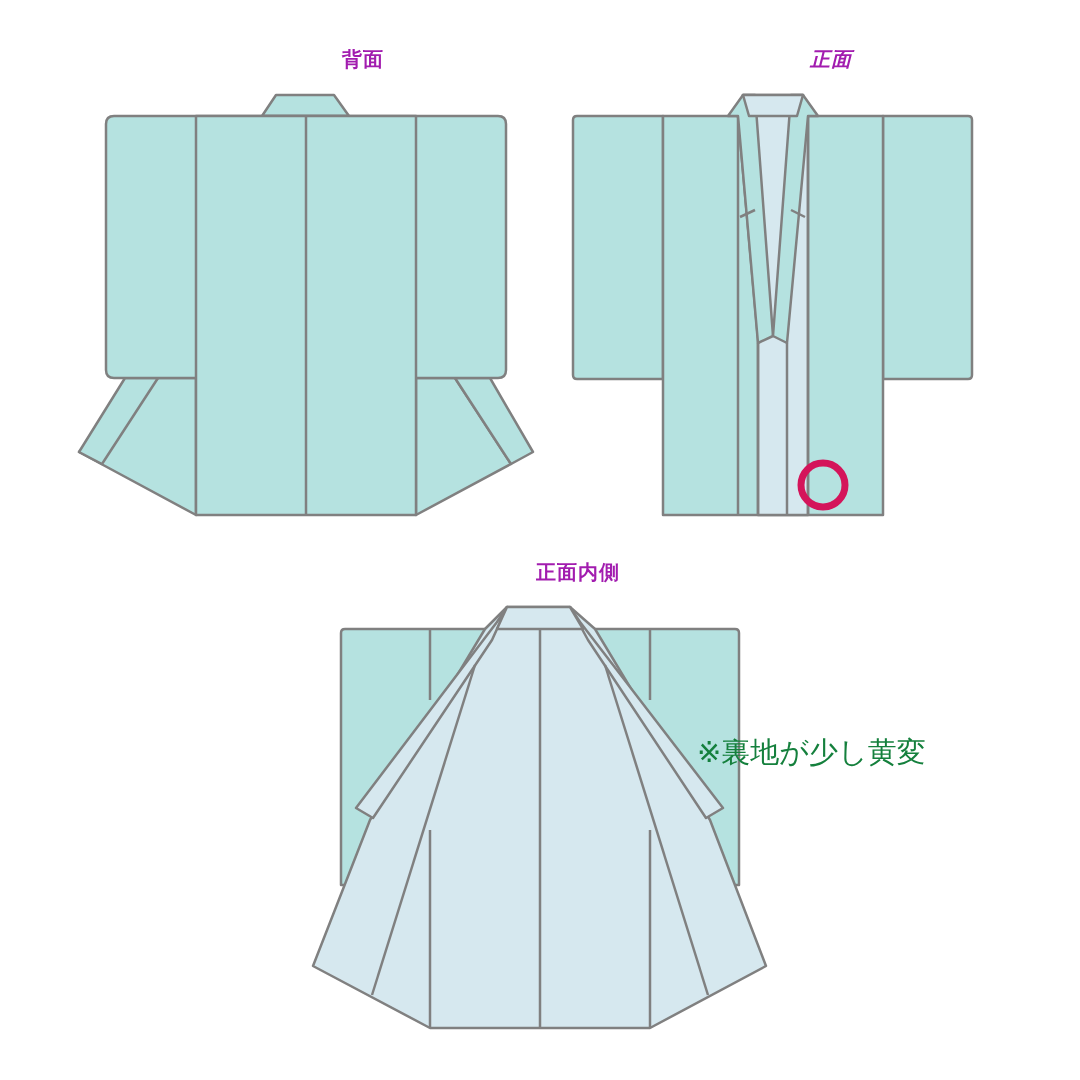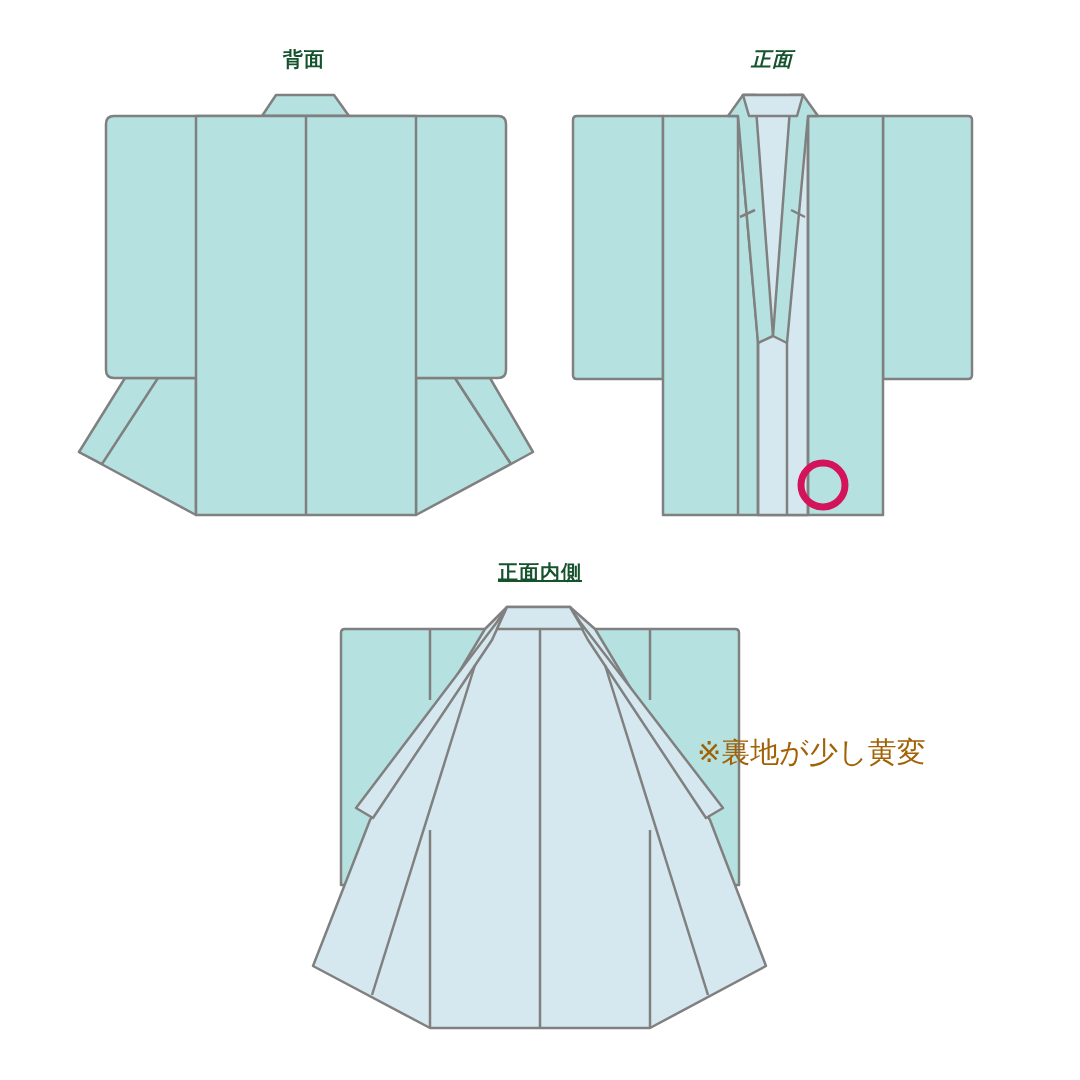--- a/index.html
+++ b/index.html
@@ -1,28 +1,28 @@
 <!DOCTYPE html>
 <html><head>
   <meta charset="utf-8">
   <style>
     html, body { margin: 0; padding: 0; background: #ffffff; }
     body { width: 1080px; height: 1080px; position: relative; overflow: hidden;
            font-family: "DejaVu Sans", sans-serif; }
-    .view-label { position: absolute; font-size: 20px; font-weight: bold; color: #14532d;
-                  text-align: center; width: 160px; letter-spacing: 1px; }
-    .note { position: absolute; font-size: 29px; color: #a16207; white-space: nowrap; }
+    .view-label { position: absolute; font-size: 20px; font-weight: bold; color: #a21caf;
+                  text-align: right; width: 160px; letter-spacing: 1px; }
+    .note { position: absolute; font-size: 29px; color: #15803d; white-space: nowrap; }
     svg { position: absolute; left: 0; top: 0; }
   </style>
 </head>
 <body>
 
 <div class="view-label" style="left:224px; top:46px;">背面</div>
 <div class="view-label" style="left:692px; top:46px;font-style:italic;">正面</div>
-<div class="view-label" style="left:460px; top:559px;text-decoration:underline;">正面内側</div>
+<div class="view-label" style="left:460px; top:559px;">正面内側</div>
 
 <svg width="1080" height="1080" viewBox="0 0 1080 1080">
   <g stroke="#808080" stroke-width="2.5" stroke-linejoin="round" fill="#b5e2e0">
 
     <g>
 
       <polygon points="262,116 276,95 334,95 349,116"></polygon>
 
       <polygon points="158,378 196,378 196,515 79,452"></polygon>
       <polygon points="125,378 158,378 102,464 79,452"></polygon>

